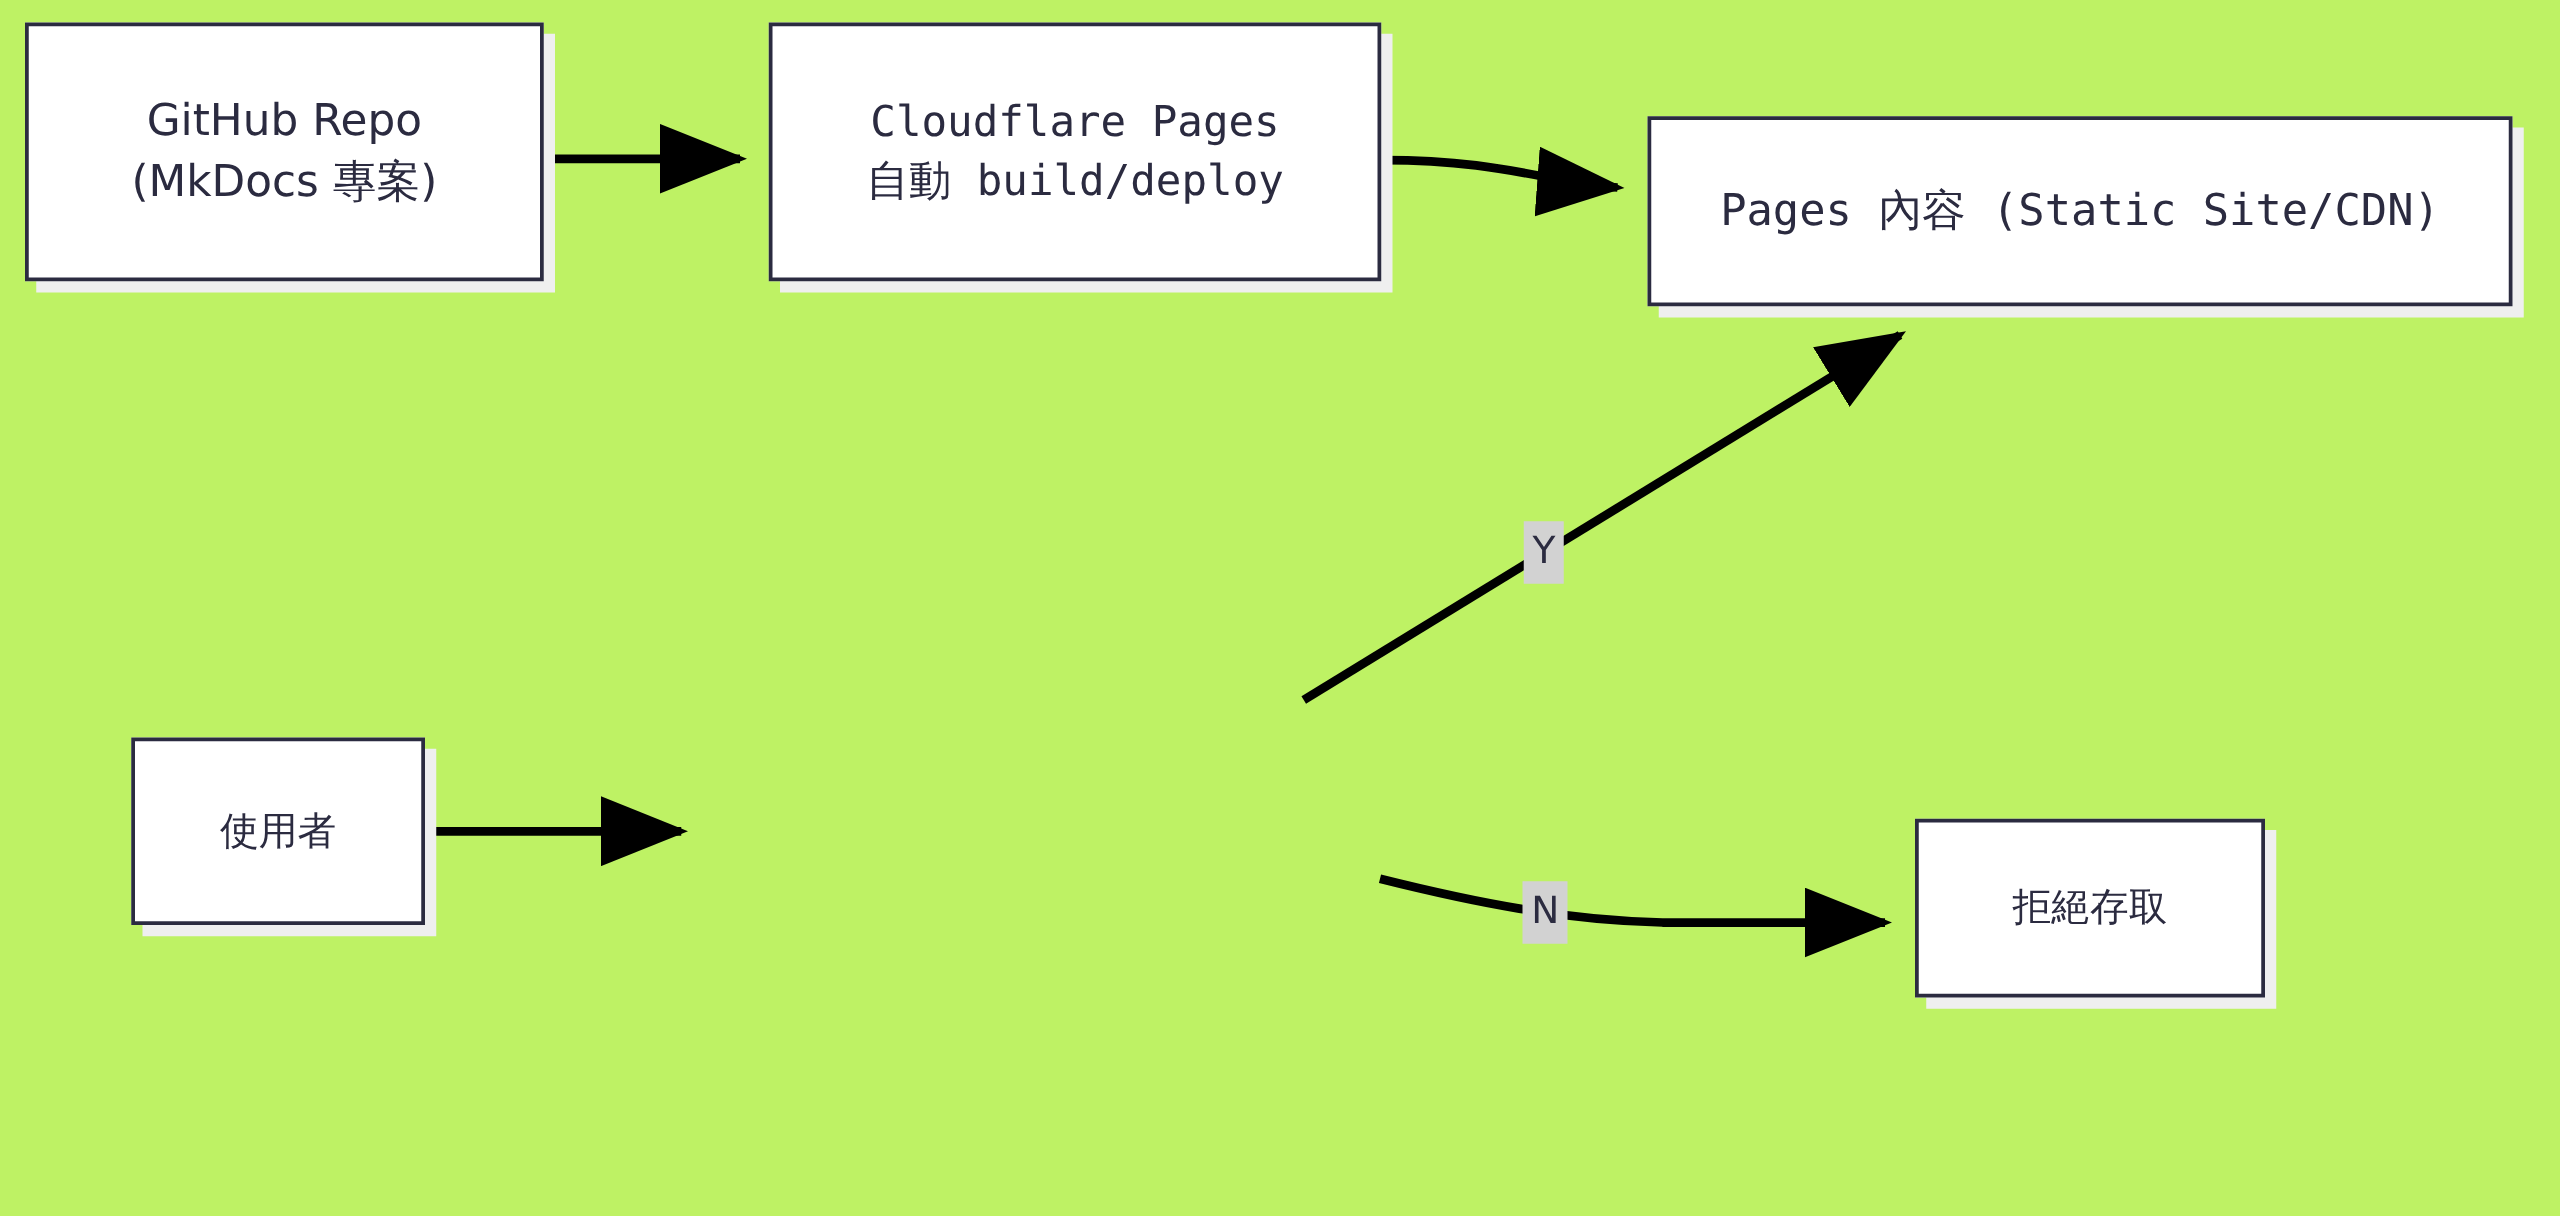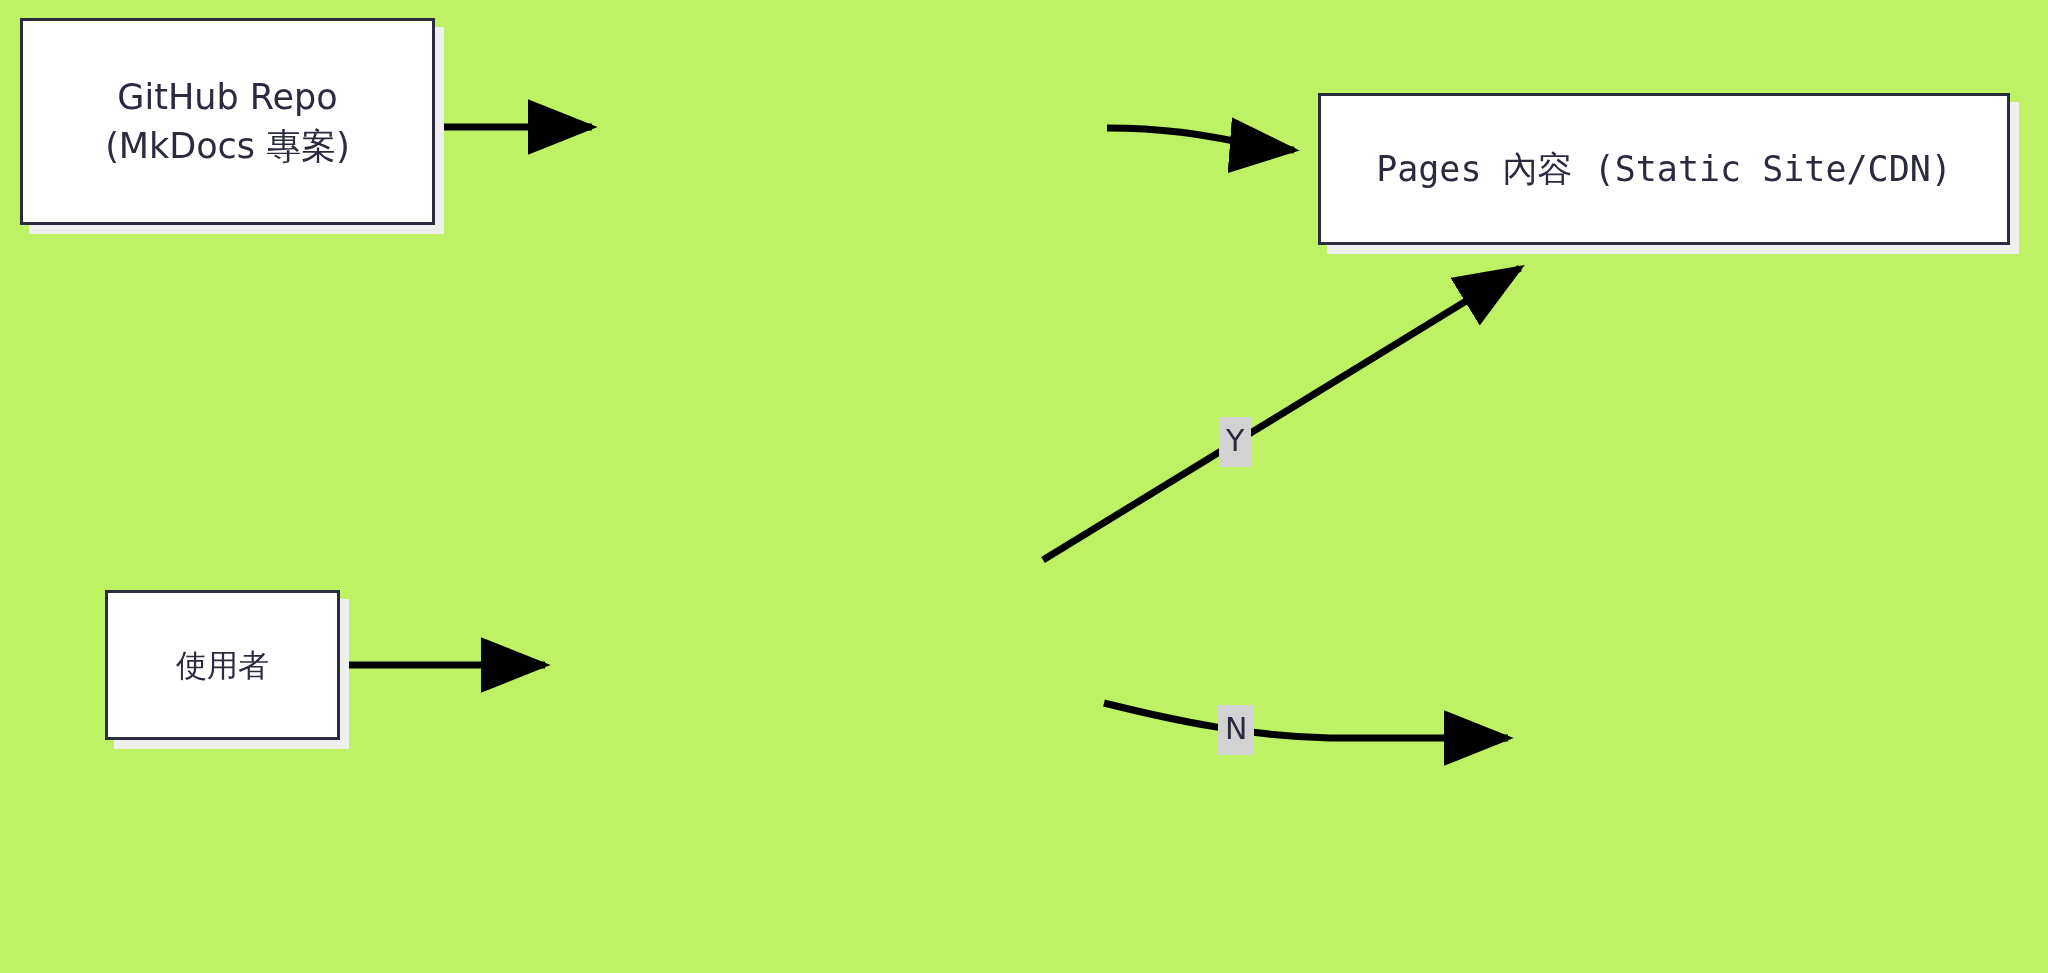--- a/index.html
+++ b/index.html
@@ -119,24 +119,27 @@
     <path d="M343,665 L545,665" stroke="#000000" stroke-width="7" fill="none" marker-end="url(#arrowhead)"></path>
 
     <path d="M1043,560 L1520,268" stroke="#000000" stroke-width="7" fill="none" marker-end="url(#arrowhead)"></path>
 
     <path d="M1104,703 C1180,722 1250,736 1330,738 L1508,738" stroke="#000000" stroke-width="7" fill="none" marker-end="url(#arrowhead)"></path>
   </svg>
 
   <div class="node sans" id="node-github">GitHub Repo
 (MkDocs 專案)</div>
 
+  <div class="node mono" id="node-cloudflare">Cloudflare Pages
+自動 build/deploy</div>
 
   <div class="node sans" id="node-user">使用者</div>
 
   <div class="node mono" id="node-pages">Pages 內容 (Static Site/CDN)</div>
 
 
+  <div class="node sans" id="node-deny">拒絕存取</div>
 
   <div class="edge-label" id="edge-label-yes">Y</div>
 
   <div class="edge-label" id="edge-label-no">N</div>
 
 </div>
 
 </body></html>

